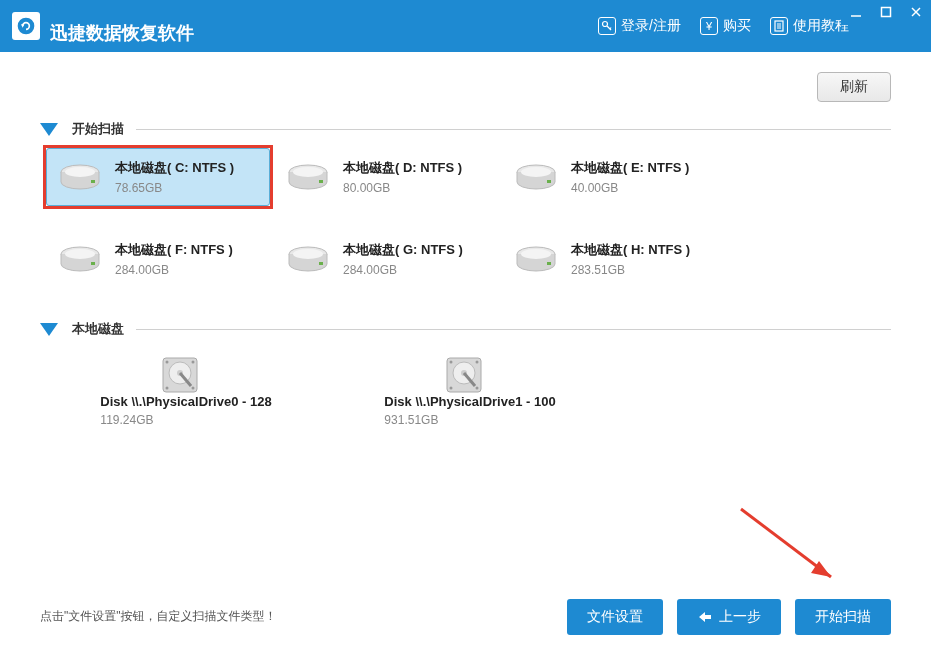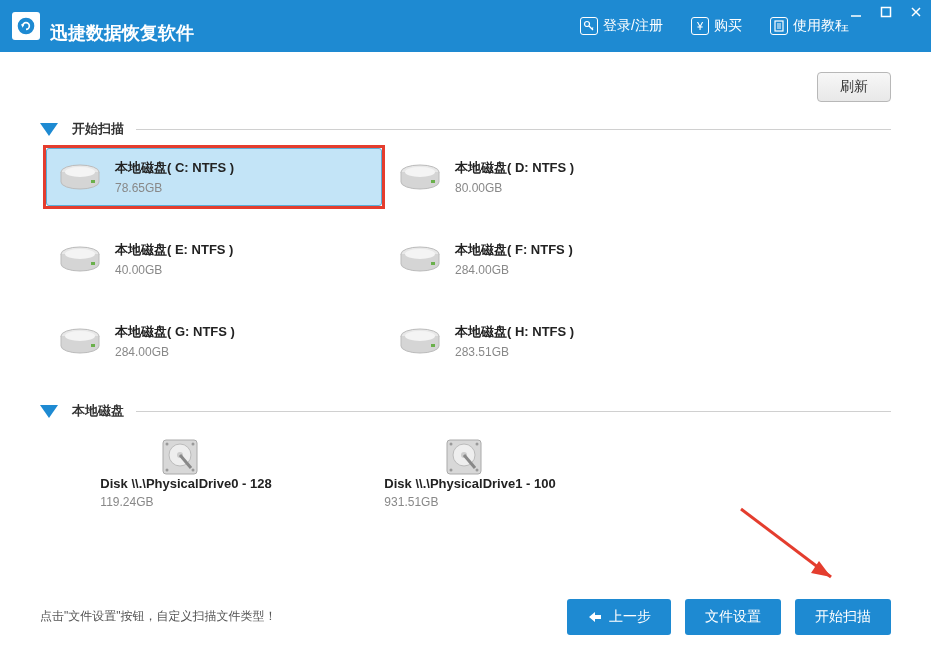--- a/index.html
+++ b/index.html
@@ -3,39 +3,39 @@
 <meta charset="utf-8">
 <style>
 * { margin: 0; padding: 0; box-sizing: border-box; }
 body { font-family: "Microsoft YaHei", Arial, sans-serif; background: #fff; width: 931px; height: 649px; overflow: hidden; position: relative; }
 
 
 .titlebar { background: #1e8ad2; height: 52px; display: flex; align-items: center; padding: 0 12px; color: #fff; }
 .app-logo { width: 28px; height: 28px; background: #fff; border-radius: 3px; display: flex; align-items: center; justify-content: center; margin-right: 10px; }
 .app-logo svg { width: 20px; height: 20px; }
 .app-title { font-size: 18px; font-weight: bold; flex: 1; margin-top: 14px; }
-.header-links { display: flex; gap: 28px; align-items: center; margin-right: 70px; }
+.header-links { display: flex; gap: 19px; align-items: center; margin-right: 70px; }
 .header-link { display: flex; align-items: center; gap: 5px; color: #fff; font-size: 14px; cursor: pointer; }
 .header-link .hicon { width: 18px; height: 18px; border: 1.5px solid #fff; border-radius: 3px; display: flex; align-items: center; justify-content: center; font-size: 11px; }
 .win-controls { position: absolute; top: 0; right: 0; display: flex; background: #1e8ad2; }
 .win-btn { width: 30px; height: 24px; display: flex; align-items: center; justify-content: center; cursor: pointer; color: #fff; }
 .win-btn svg { width: 12px; height: 12px; }
 
 
 .content { padding: 20px 40px 0 40px; position: relative; height: calc(100% - 52px - 65px); }
 .refresh-row { display: flex; justify-content: flex-end; margin-bottom: 18px; }
 .refresh-btn { background: linear-gradient(#f7f7f7,#e8e8e8); border: 1px solid #b8b8b8; border-radius: 4px; padding: 5px 22px; font-size: 14px; color: #333; cursor: pointer; }
 
 .section-header { display: flex; align-items: center; margin-bottom: 10px; }
 .tri { width: 0; height: 0; border-left: 9px solid transparent; border-right: 9px solid transparent; border-top: 13px solid #1e8ad2; margin-right: 14px; }
 .section-title { font-size: 13px; color: #333; font-weight: bold; }
 .section-line { flex: 1; height: 1px; background: #d0d0d0; margin-left: 12px; }
 
 .drive-grid { display: flex; flex-wrap: wrap; gap: 24px 4px; margin-bottom: 32px; padding-left: 6px; }
-.drive-item { width: 336px; display: flex; align-items: center; padding: 10px 12px; cursor: pointer; border: 1px solid transparent; }
+.drive-item { width: 224px; display: flex; align-items: center; padding: 10px 12px; cursor: pointer; border: 1px solid transparent; }
 .highlight-box { position: absolute; border: 3px solid #e43d2e; top: -3px; left: -3px; right: -3px; bottom: -3px; pointer-events: none; }
 .drive-item.selected { background: #c3e4f7; border: 1px solid #5aaed8; border-radius: 3px; }
 .drive-icon { width: 42px; height: 32px; margin-right: 14px; flex-shrink: 0; }
 .drive-text .dname { font-size: 13px; color: #222; font-weight: bold; margin-bottom: 4px; }
 .drive-text .dsize { font-size: 12px; color: #888; }
 
 .physical-grid { display: flex; gap: 4px; padding-left: 6px; }
 .phys-item { width: 280px; display: flex; align-items: center; padding: 8px 10px; cursor: pointer; flex-direction: column; }
 .phys-icon { width: 38px; height: 38px; margin-right: 12px; flex-shrink: 0; }
 
@@ -251,22 +251,22 @@
 
   <svg class="arrow-svg" viewBox="0 0 120 95">
     <line x1="10" y1="10" x2="100" y2="78" stroke="#e43d2e" stroke-width="3"></line>
     <polygon points="100,78 88,62 80,74" fill="#e43d2e"></polygon>
   </svg>
 </div>
 
 <div class="footer">
   <div class="footer-hint">点击"文件设置"按钮，自定义扫描文件类型！</div>
   <div class="footer-btns">
+    <button class="fbtn">文件设置</button>
     <button class="fbtn">
       <svg viewBox="0 0 16 14">
           <path d="M2 7 L8 2 L8 5 L14 5 L14 9 L8 9 L8 12 Z" fill="#fff"></path>
         </svg>
       <span>上一步</span>
     </button>
-    <button class="fbtn">文件设置</button>
     <button class="fbtn">开始扫描</button>
   </div>
 </div>
 
 </body></html>

